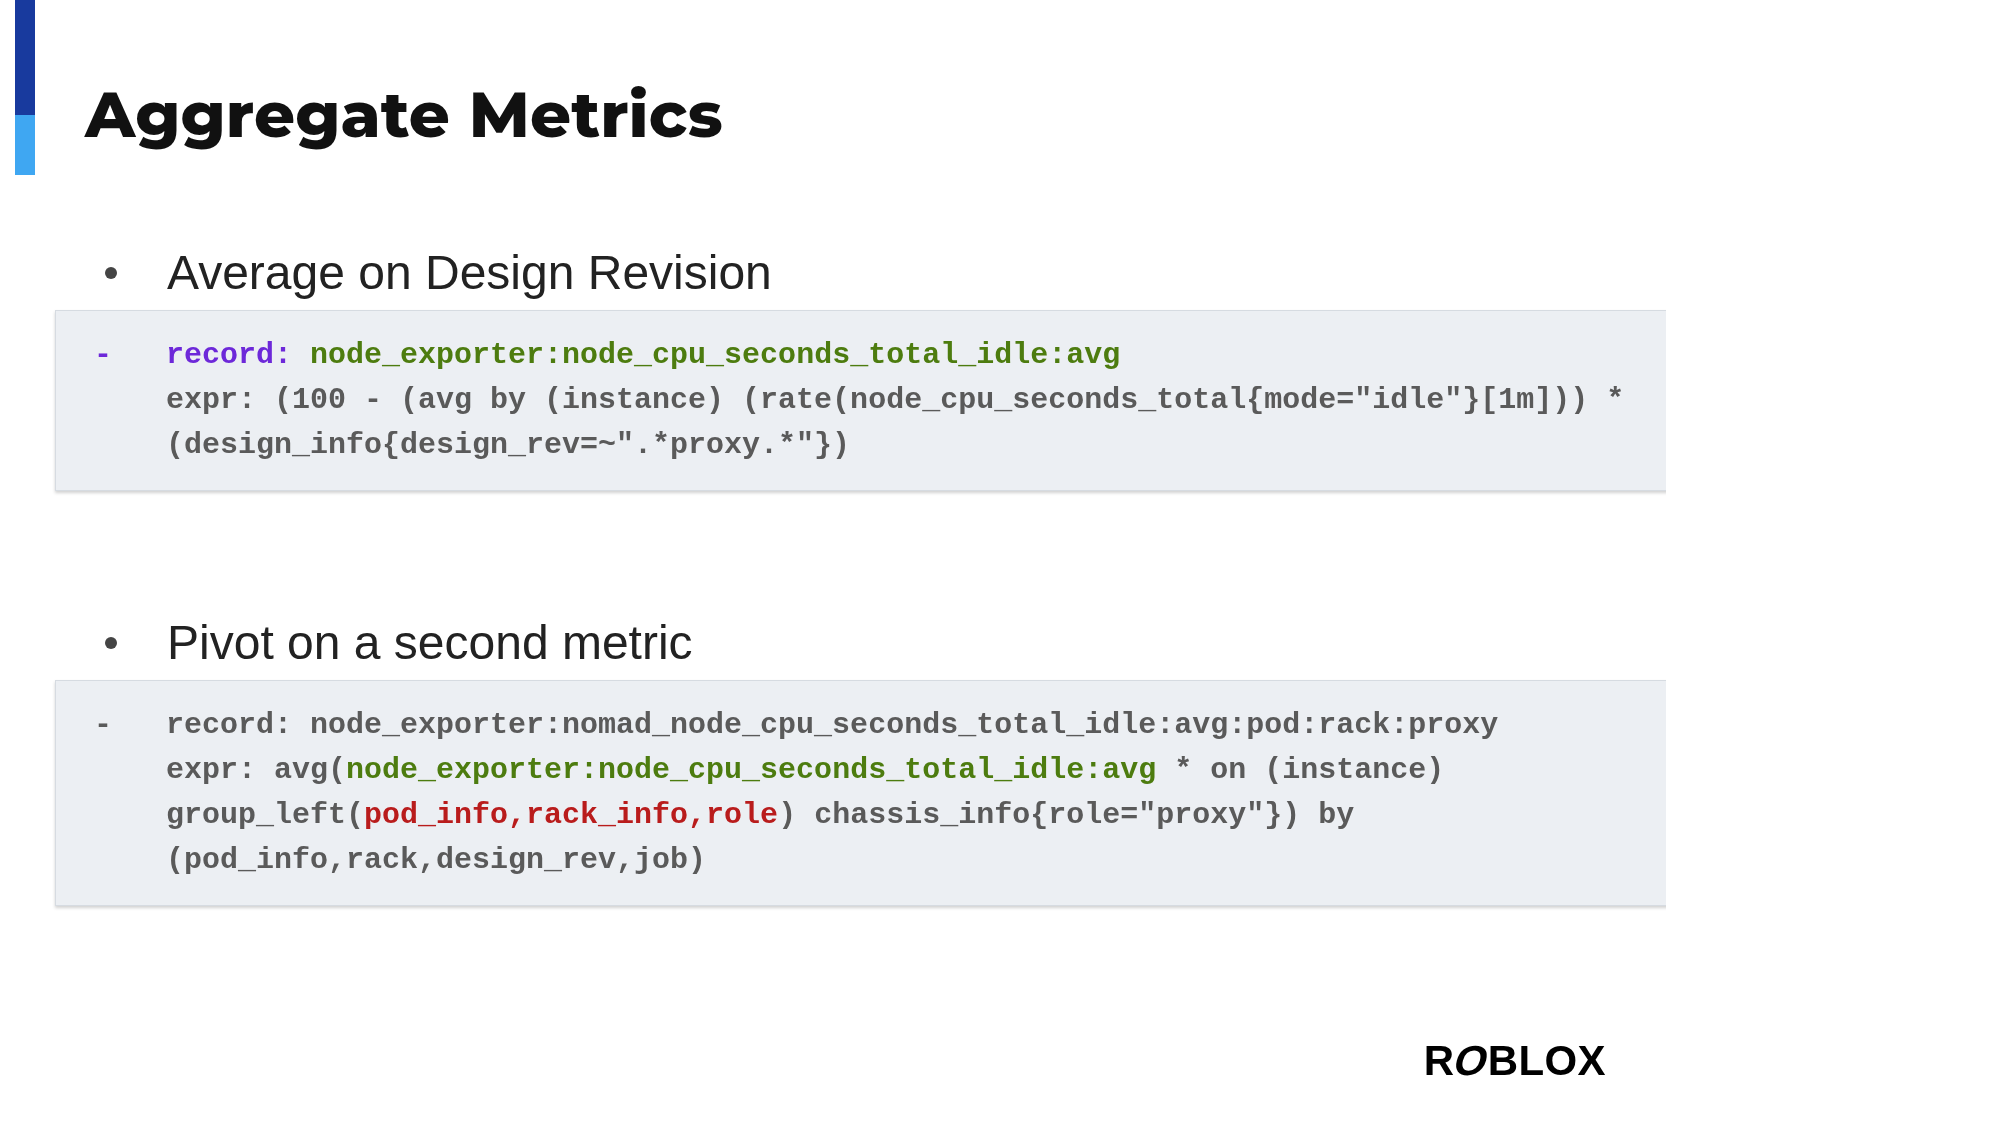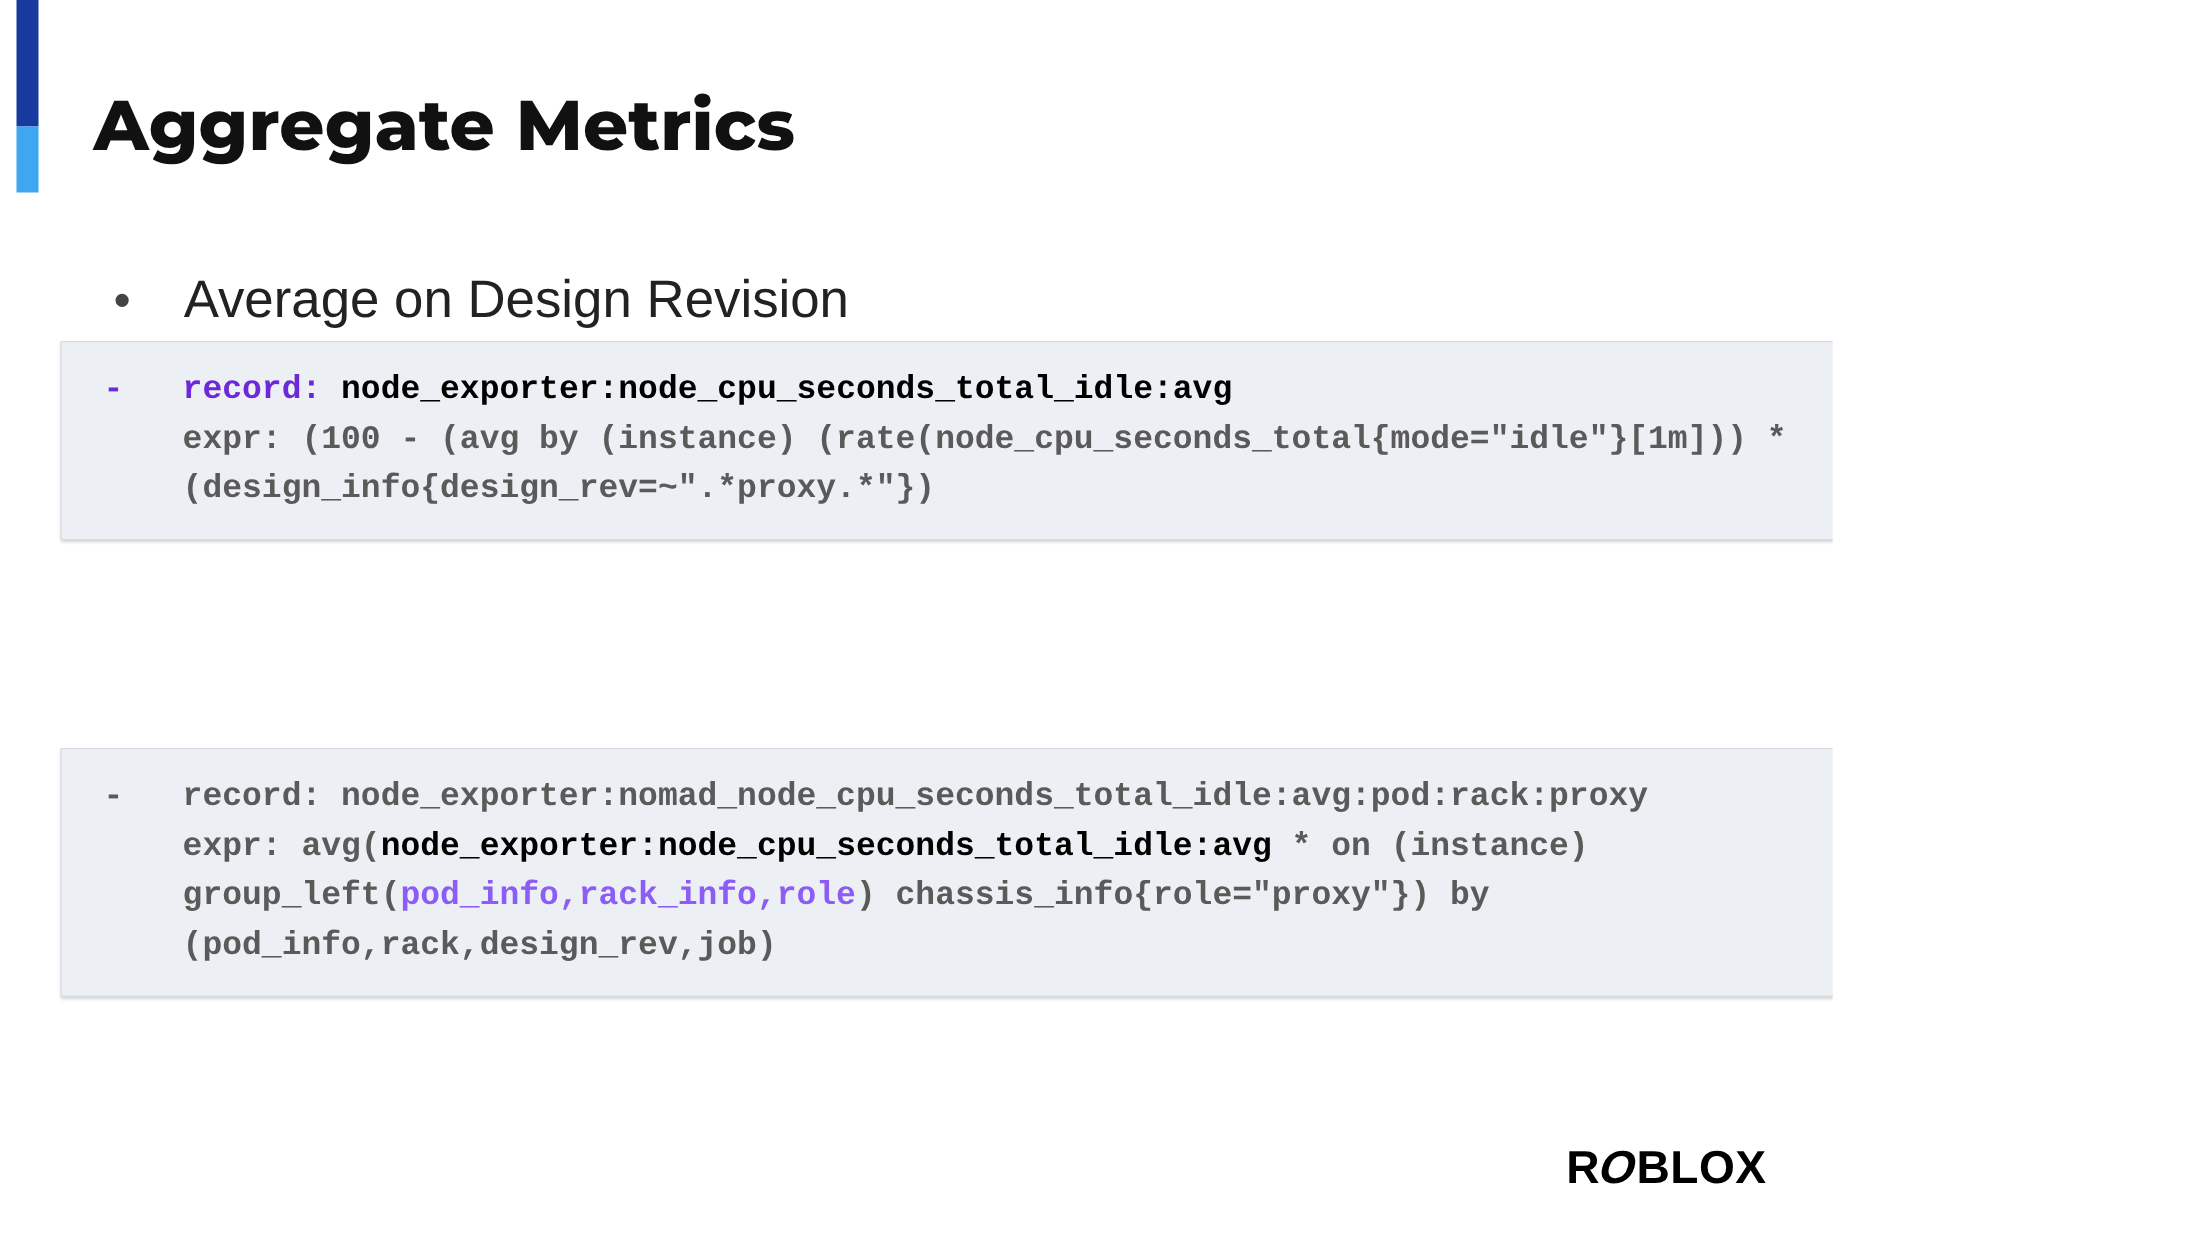--- a/index.html
+++ b/index.html
@@ -12,22 +12,22 @@
   .bullets.b1 { top: 245px; }
   .bullets.b2 { top: 615px; }
   .bullet-row { display: flex; align-items: center; }
   .bullet-dot { width: 12px; height: 12px; border-radius: 50%; background: #444; margin-right: 50px; margin-left: 0; flex: 0 0 auto; }
   .bullet-text { font-size: 48px; color: #222; font-weight: 400; }
   .codebox { position: absolute; left: 55px; width: 1830px; background: #eceff3; border: 1px solid #d6dbe1; box-shadow: 0 2px 3px rgba(0,0,0,0.18); padding: 22px 10px 22px 10px; }
   .codebox.cb1 { top: 310px; }
   .codebox.cb2 { top: 680px; }
   .code-line { font-family: "Consolas", "Menlo", "Courier New", monospace; font-size: 30px; font-weight: 700; color: #5a5a5a; line-height: 1.5; white-space: pre; padding-left: 28px; }
   .code-line .dash { color: #6d28d9; }
-  .hl-red { color: #000000; }
-  .hl-blue { color: #8b5cf6; }
+  .hl-red { color: #4d7c0f; }
+  .hl-blue { color: #b91c1c; }
   .logo { position: absolute; right: 60px; bottom: 40px; font-family: "Arial Black", "Segoe UI", Arial, sans-serif; font-weight: 900; font-size: 42px; letter-spacing: 0.01em; color: #000; }
   .logo .tilt { display: inline-block; transform: skewX(-15deg); }
 </style>
 </head>
 <body>
 
 <div class="slide">
   <div class="accent-dark"></div>
   <div class="accent-light"></div>
 
@@ -39,20 +39,26 @@
       <div class="bullet-text">Average on Design Revision</div>
     </div>
   </div>
 
   <div class="codebox cb1">
     <div class="code-line"><span class="dash">-   record: </span><span class="hl-red">node_exporter:node_cpu_seconds_total_idle:avg</span></div>
     <div class="code-line">    expr: (100 - (avg by (instance) (rate(node_cpu_seconds_total{mode="idle"}[1m])) *</div>
     <div class="code-line">    (design_info{design_rev=~".*proxy.*"})</div>
   </div>
 
+  <div class="bullets b2">
+    <div class="bullet-row">
+      <div class="bullet-dot"></div>
+      <div class="bullet-text">Pivot on a second metric</div>
+    </div>
+  </div>
 
   <div class="codebox cb2">
     <div class="code-line">-   record: node_exporter:nomad_node_cpu_seconds_total_idle:avg:pod:rack:proxy</div>
     <div class="code-line"><span>    expr: avg(</span><span class="hl-red">node_exporter:node_cpu_seconds_total_idle:avg</span><span> * on (instance)</span></div>
     <div class="code-line"><span>    group_left(</span><span class="hl-blue">pod_info,rack_info,role</span><span>) chassis_info{role="proxy"}) by</span></div>
     <div class="code-line">    (pod_info,rack,design_rev,job)</div>
   </div>
 
   <div class="logo">
     <span>R</span><span class="tilt">O</span><span>BLOX</span>

